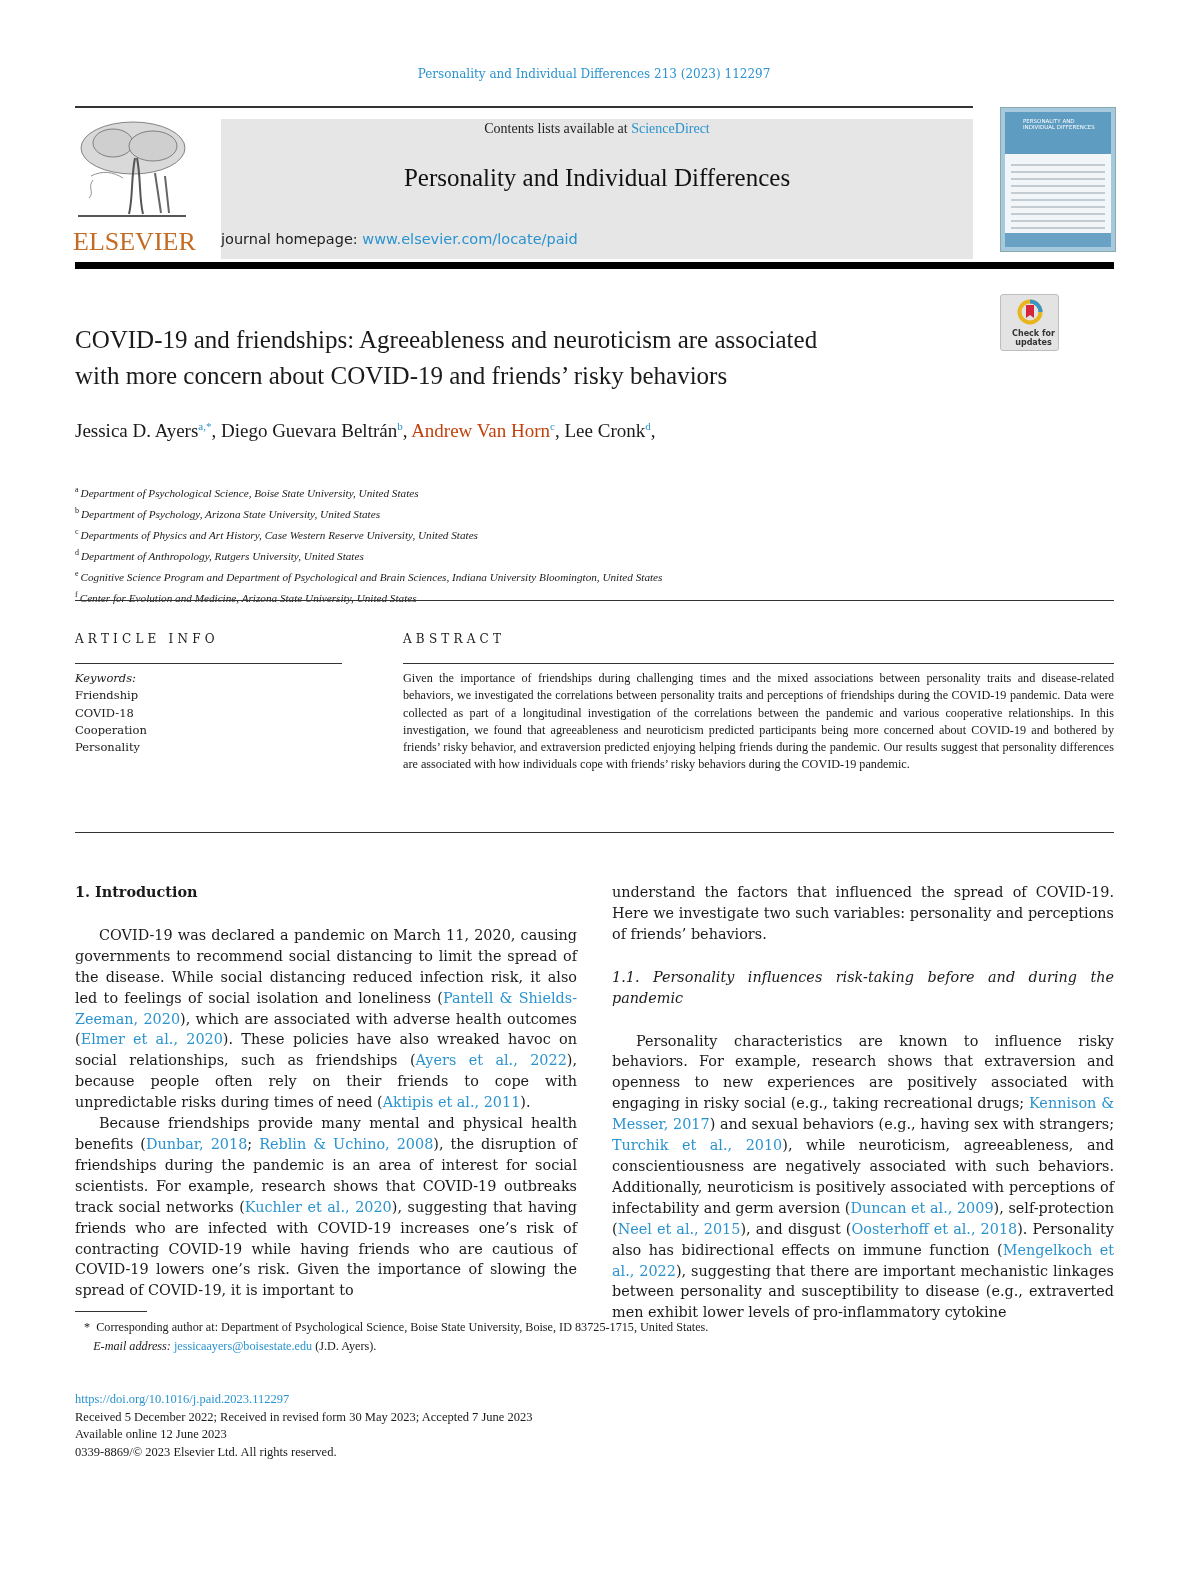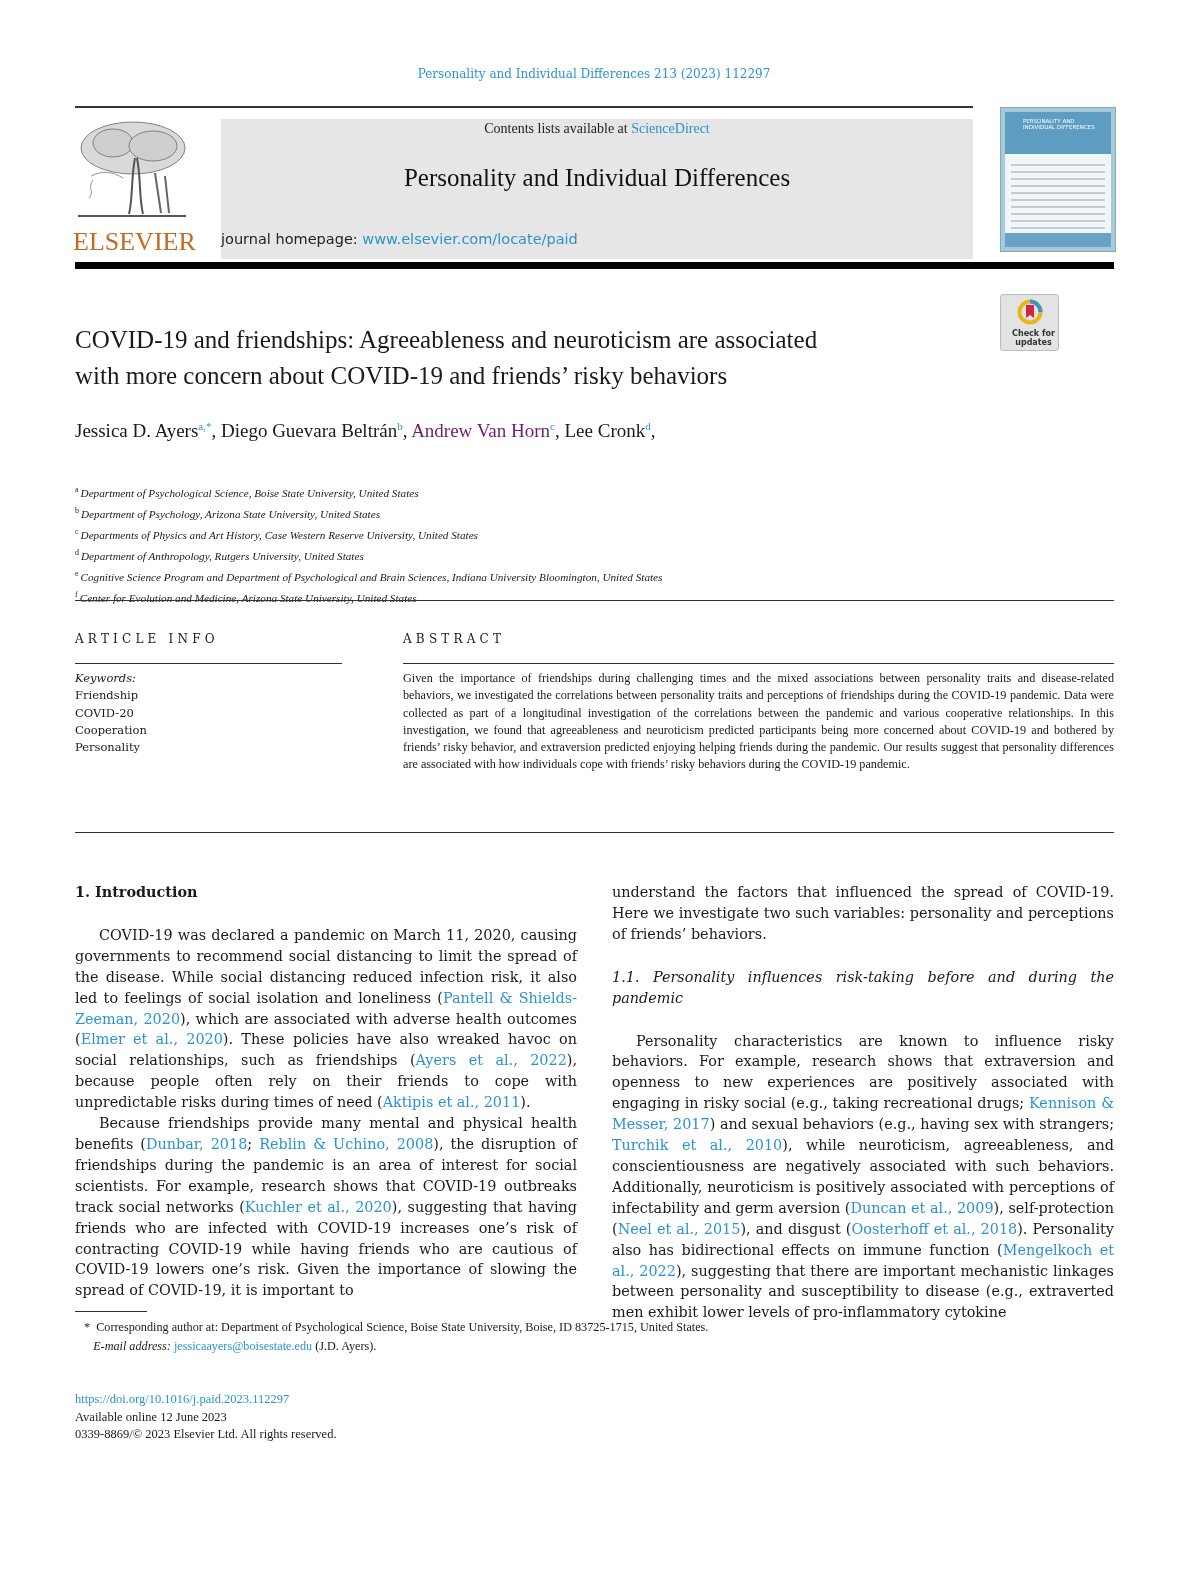--- a/index.html
+++ b/index.html
@@ -139,21 +139,21 @@
 
 <div class="abs title">
   <div>COVID-19 and friendships: Agreeableness and neuroticism are associated</div>
   <div>with more concern about COVID-19 and friends’ risky behaviors</div>
 </div>
 
 <div class="abs authors">
   <div>
     <a style="color:#1a1a1a">Jessica D. Ayers</a><sup>a,*</sup>,
     <a style="color:#1a1a1a">Diego Guevara Beltrán</a><sup>b</sup>,
-    <a style="color:#701a75">Andrew Van Horn</a><sup>c</sup>,
+    <a style="color:#c2410c">Andrew Van Horn</a><sup>c</sup>,
     <a style="color:#1a1a1a">Lee Cronk</a><sup>d</sup>,
   </div>
 </div>
 
 <div class="abs affils">
   <div><sup>a</sup><span>Department of Psychological Science, Boise State University, United States</span></div>
   <div><sup>b</sup><span>Department of Psychology, Arizona State University, United States</span></div>
   <div><sup>c</sup><span>Departments of Physics and Art History, Case Western Reserve University, United States</span></div>
   <div><sup>d</sup><span>Department of Anthropology, Rutgers University, United States</span></div>
   <div><sup>e</sup><span>Cognitive Science Program and Department of Psychological and Brain Sciences, Indiana University Bloomington, United States</span></div>
@@ -163,21 +163,21 @@
 <div class="abs rule r1"></div>
 
 <div class="abs info-head">ARTICLE INFO</div>
 <div class="abs abs-head">ABSTRACT</div>
 <div class="abs rule r2"></div>
 <div class="abs rule r3"></div>
 
 <div class="abs keywords">
   <div class="kl">Keywords:</div>
   <div>Friendship</div>
-  <div>COVID-20</div>
+  <div>COVID-18</div>
   <div>Cooperation</div>
   <div>Personality</div>
 </div>
 
 <div class="abs abstract">Given the importance of friendships during challenging times and the mixed associations between personality traits and disease-related behaviors, we investigated the correlations between personality traits and perceptions of friendships during the COVID-19 pandemic. Data were collected as part of a longitudinal investigation of the correlations between the pandemic and various cooperative relationships. In this investigation, we found that agreeableness and neuroticism predicted participants being more concerned about COVID-19 and bothered by friends’ risky behavior, and extraversion predicted enjoying helping friends during the pandemic. Our results suggest that personality differences are associated with how individuals cope with friends’ risky behaviors during the COVID-19 pandemic.</div>
 
 <div class="abs rule r4"></div>
 
 <div class="abs col colL">
   <h2>1.  Introduction</h2>
@@ -193,15 +193,16 @@
 
 <div class="abs fn-rule"></div>
 
 <div class="abs footnotes">
   <div class="fn"><span>*</span>&nbsp;&nbsp;<span>Corresponding author at: Department of Psychological Science, Boise State University, Boise, ID 83725-1715, United States.</span></div>
   <div class="fn">&nbsp;&nbsp;&nbsp;<em>E-mail address:</em> <a class="link">jessicaayers@boisestate.edu</a><span> (J.D. Ayers).</span></div>
 </div>
 
 <div class="abs doi-block">
   <div><a class="link">https://doi.org/10.1016/j.paid.2023.112297</a></div>
+  <div>Received 5 December 2022; Received in revised form 30 May 2023; Accepted 7 June 2023</div>
   <div>Available online 12 June 2023</div>
   <div>0339-8869/© 2023 Elsevier Ltd. All rights reserved.</div>
 </div>
 
 </body></html>

